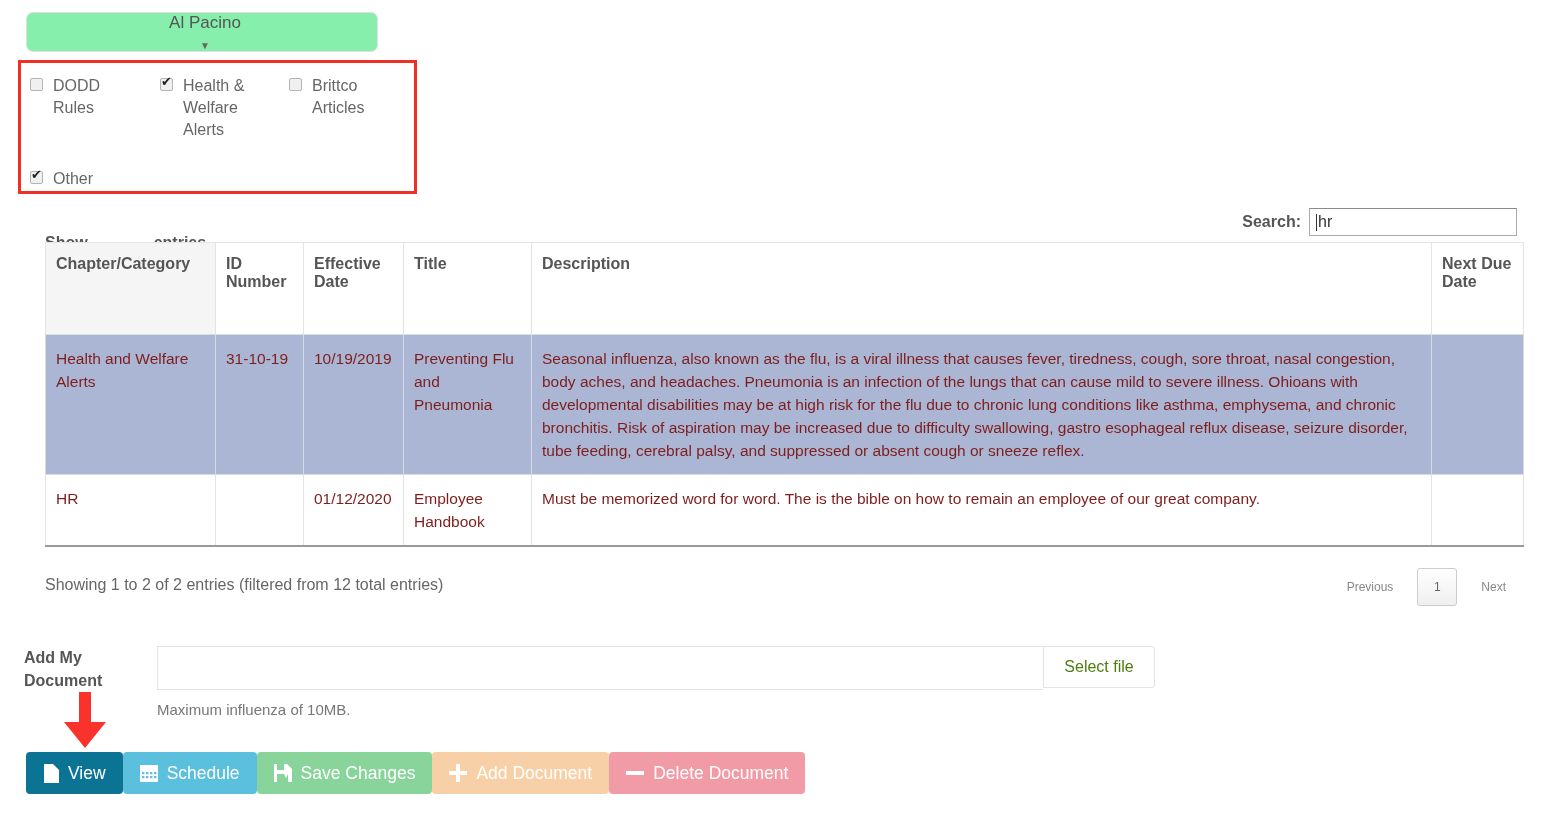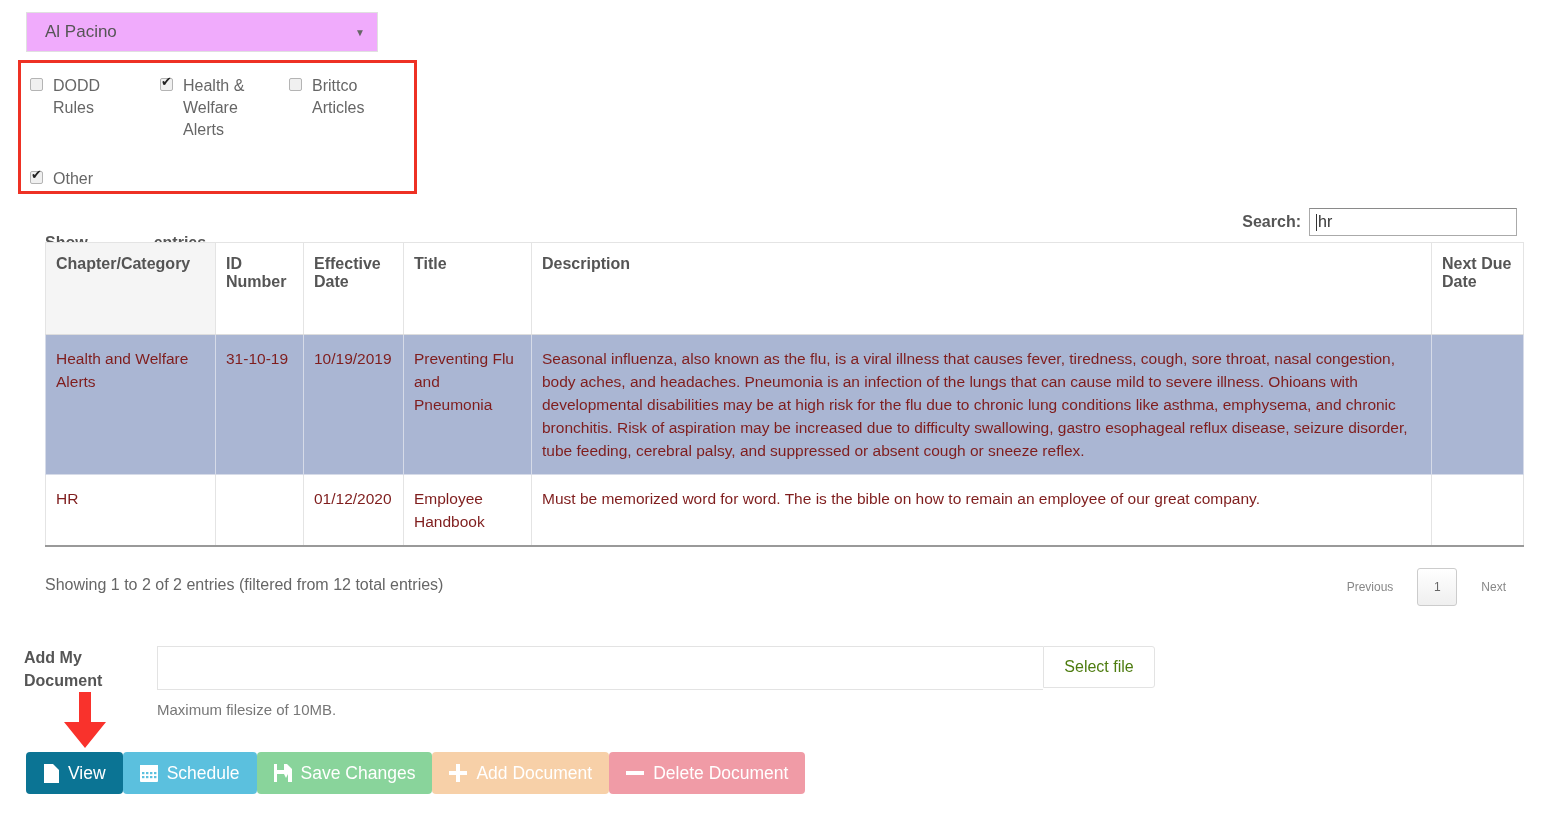--- a/index.html
+++ b/index.html
@@ -10,25 +10,25 @@
     font-family: "Liberation Sans", sans-serif;
     color: #555;
     overflow: hidden;
   }
   .page { position: relative; width: 1555px; height: 816px; }
 
   
   .person-select {
     position: absolute; left: 26px; top: 12px;
     width: 352px; height: 40px;
-    border: 1px solid #e0e0e0; border-radius: 0;
-    background: #f0abfc;
+    border: 1px solid #e0e0e0; border-radius: 7px;
+    background: #86efac;
     display: flex; align-items: center;
     padding: 0 12px 0 18px;
-    font-size: 17px; color: #555;
+    font-size: 17px; color: #555; flex-direction: column;
   }
   .person-select .val { flex: 1; }
   .person-select .caret { font-size: 10px; color: #666; }
 
   
   .cb-panel {
     position: absolute; left: 18px; top: 60px;
     width: 399px; height: 134px;
     border: 3px solid #ee3124;
     background: #fff;
@@ -285,21 +285,21 @@
     <span class="pbtn">Previous</span>
     <span class="pnum">1</span>
     <span class="pbtn">Next</span>
   </div>
 
   <div class="up-label">Add My Document</div>
   <div class="up-field">
     <span class="txt"></span>
     <span class="btn">Select file</span>
   </div>
-  <div class="up-hint">Maximum filesize of 10MB.</div>
+  <div class="up-hint">Maximum influenza of 10MB.</div>
 
   <svg class="arrow" viewBox="0 0 46 56">
     <polygon points="17,0 29,0 29,30 44,30 23,56 2,30 17,30" fill="#f9322c"></polygon>
   </svg>
 
   <div class="actions">
     <button class="btn b-view">
       <svg width="16" height="19" viewBox="0 0 16 19">
         <path d="M1 0 h9 l6 6 v13 h-15 z" fill="#fff"></path>
       </svg>

